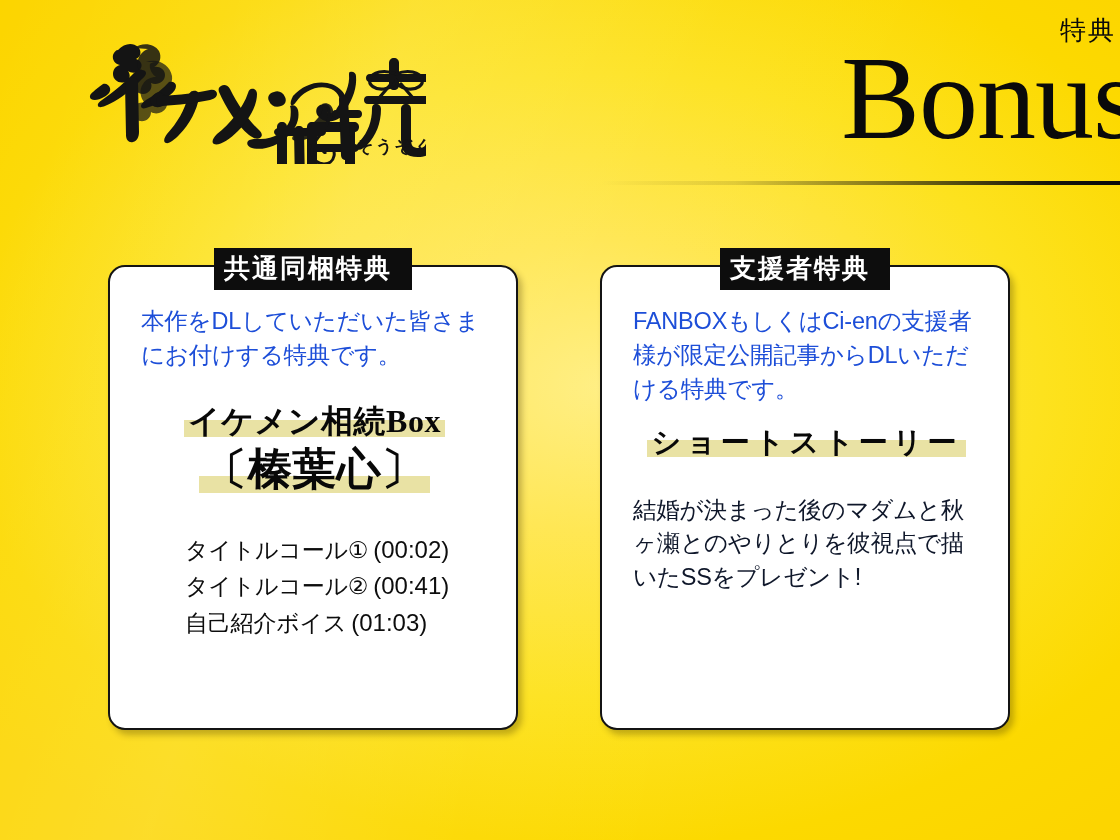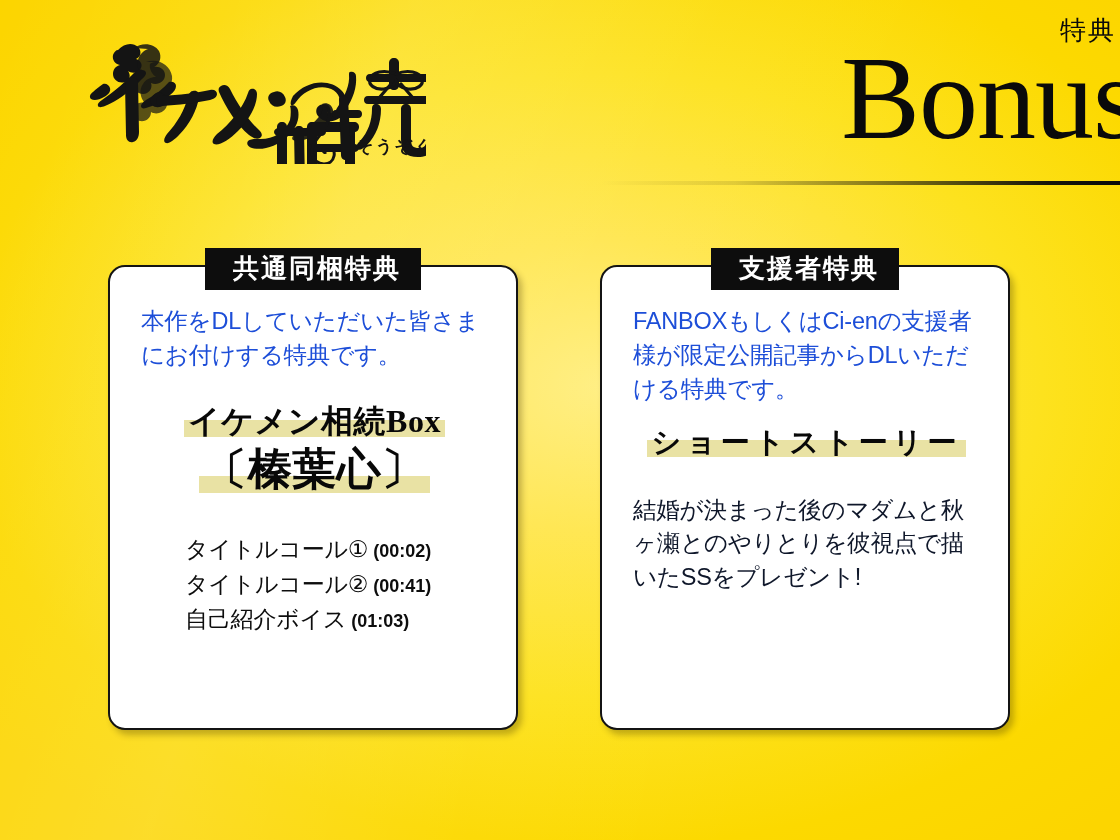--- a/index.html
+++ b/index.html
@@ -124,21 +124,21 @@
   .card-badge {
     position: absolute;
     top: 0;
     left: 50%;
     transform: translateX(-50%);
     background: #0d0d0d;
     color: #ffffff;
     font-size: 26px;
     font-weight: bold;
     letter-spacing: 2px;
-    padding: 5px 20px 7px 28px;
+    padding: 5px 20px 7px 10px;
     white-space: nowrap;
     z-index: 5;
     line-height: 1.16;
   }
 
   .card-body {
     position: absolute;
     top: 17px; left: 0;
     width: 100%;
     height: 465px;
@@ -184,21 +184,21 @@
 
   
   .tracks { margin-top: 34px; padding-left: 44px; }
   .track-row {
     font-size: 23px;
     color: #0d0d0d;
     line-height: 1.52;
     white-space: nowrap;
     letter-spacing: -0.2px;
   }
-  .track-time { font-size: 18px; margin-left: 5px; letter-spacing: 0; font-weight: bold; }
+  .track-time { font-size: 24px; margin-left: 5px; letter-spacing: 0; }
 
   
   .outro {
     margin-top: 32px;
     font-size: 23.5px;
     line-height: 1.44;
     color: #0f172a;
     letter-spacing: -0.2px;
   }
 </style>

